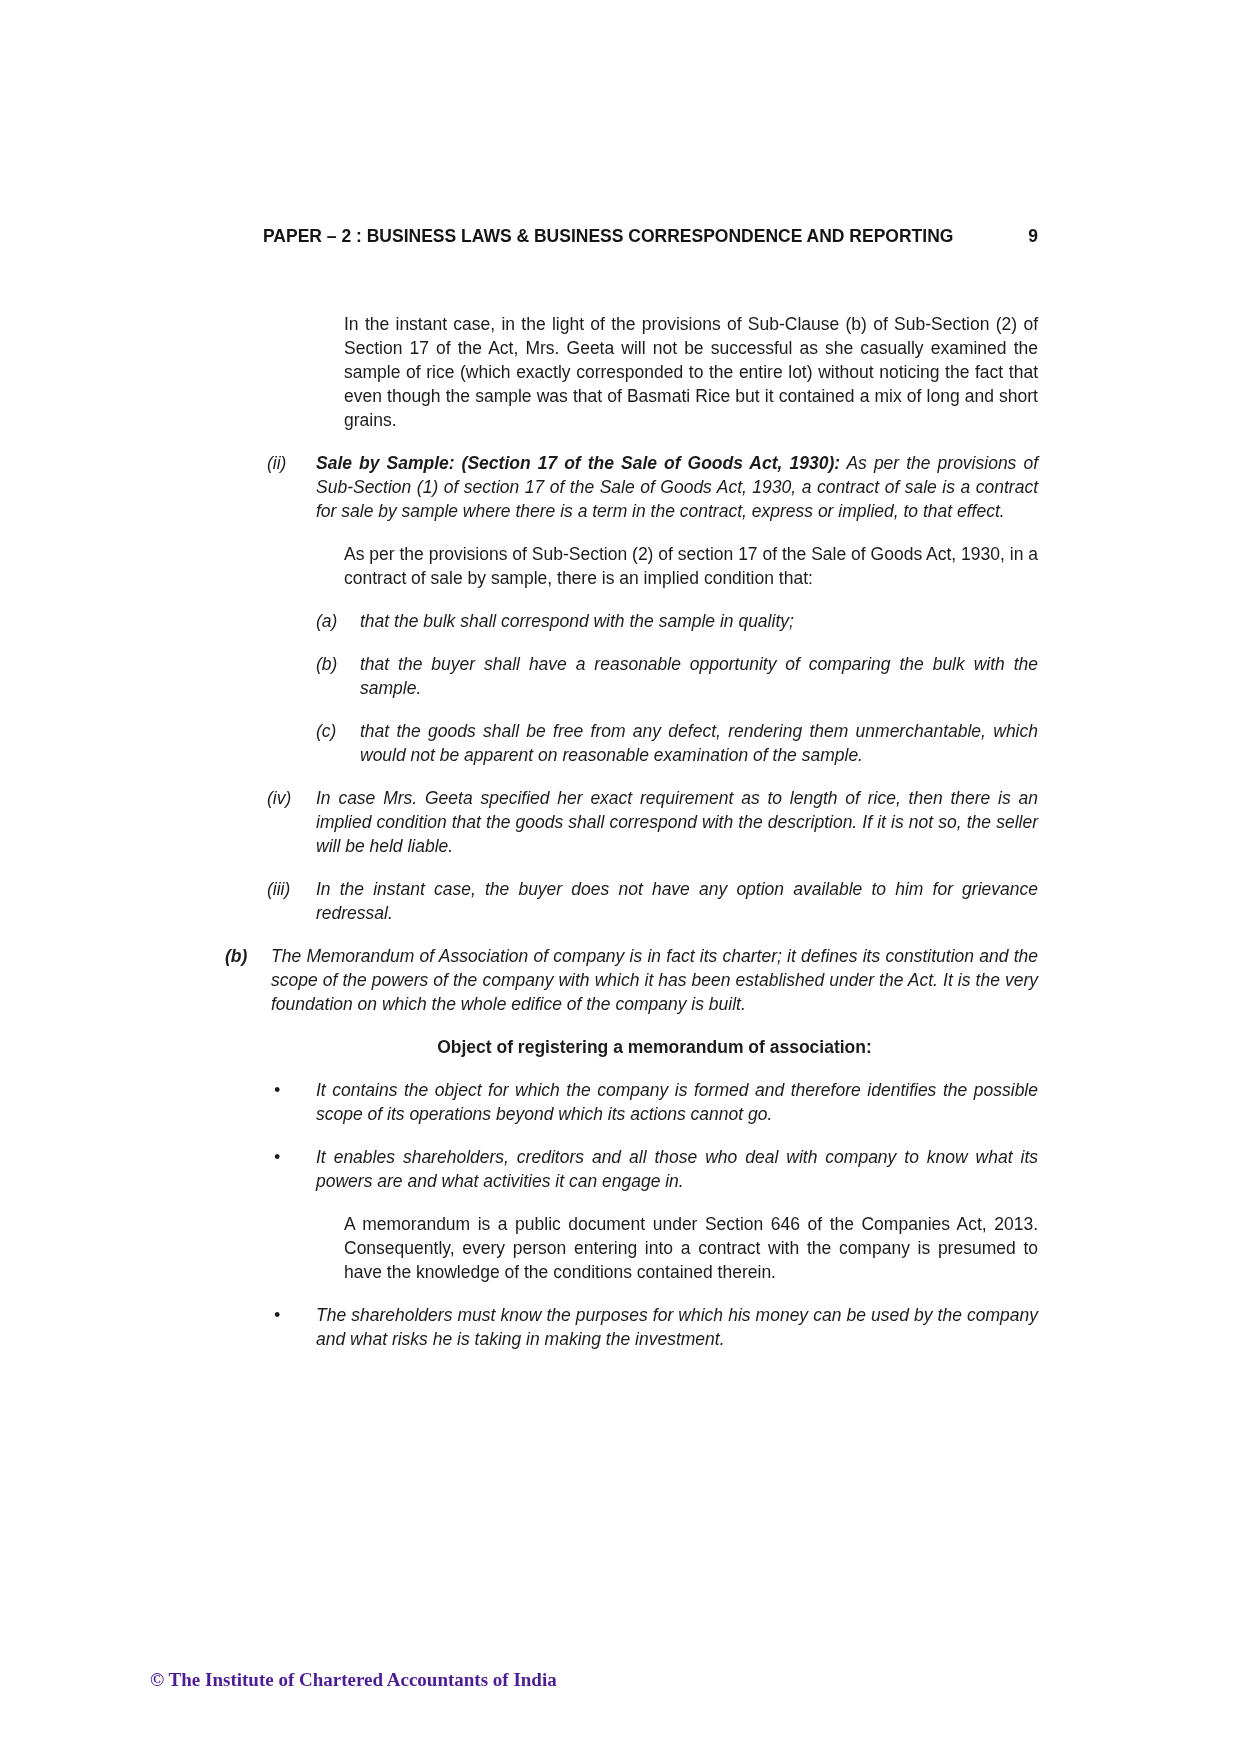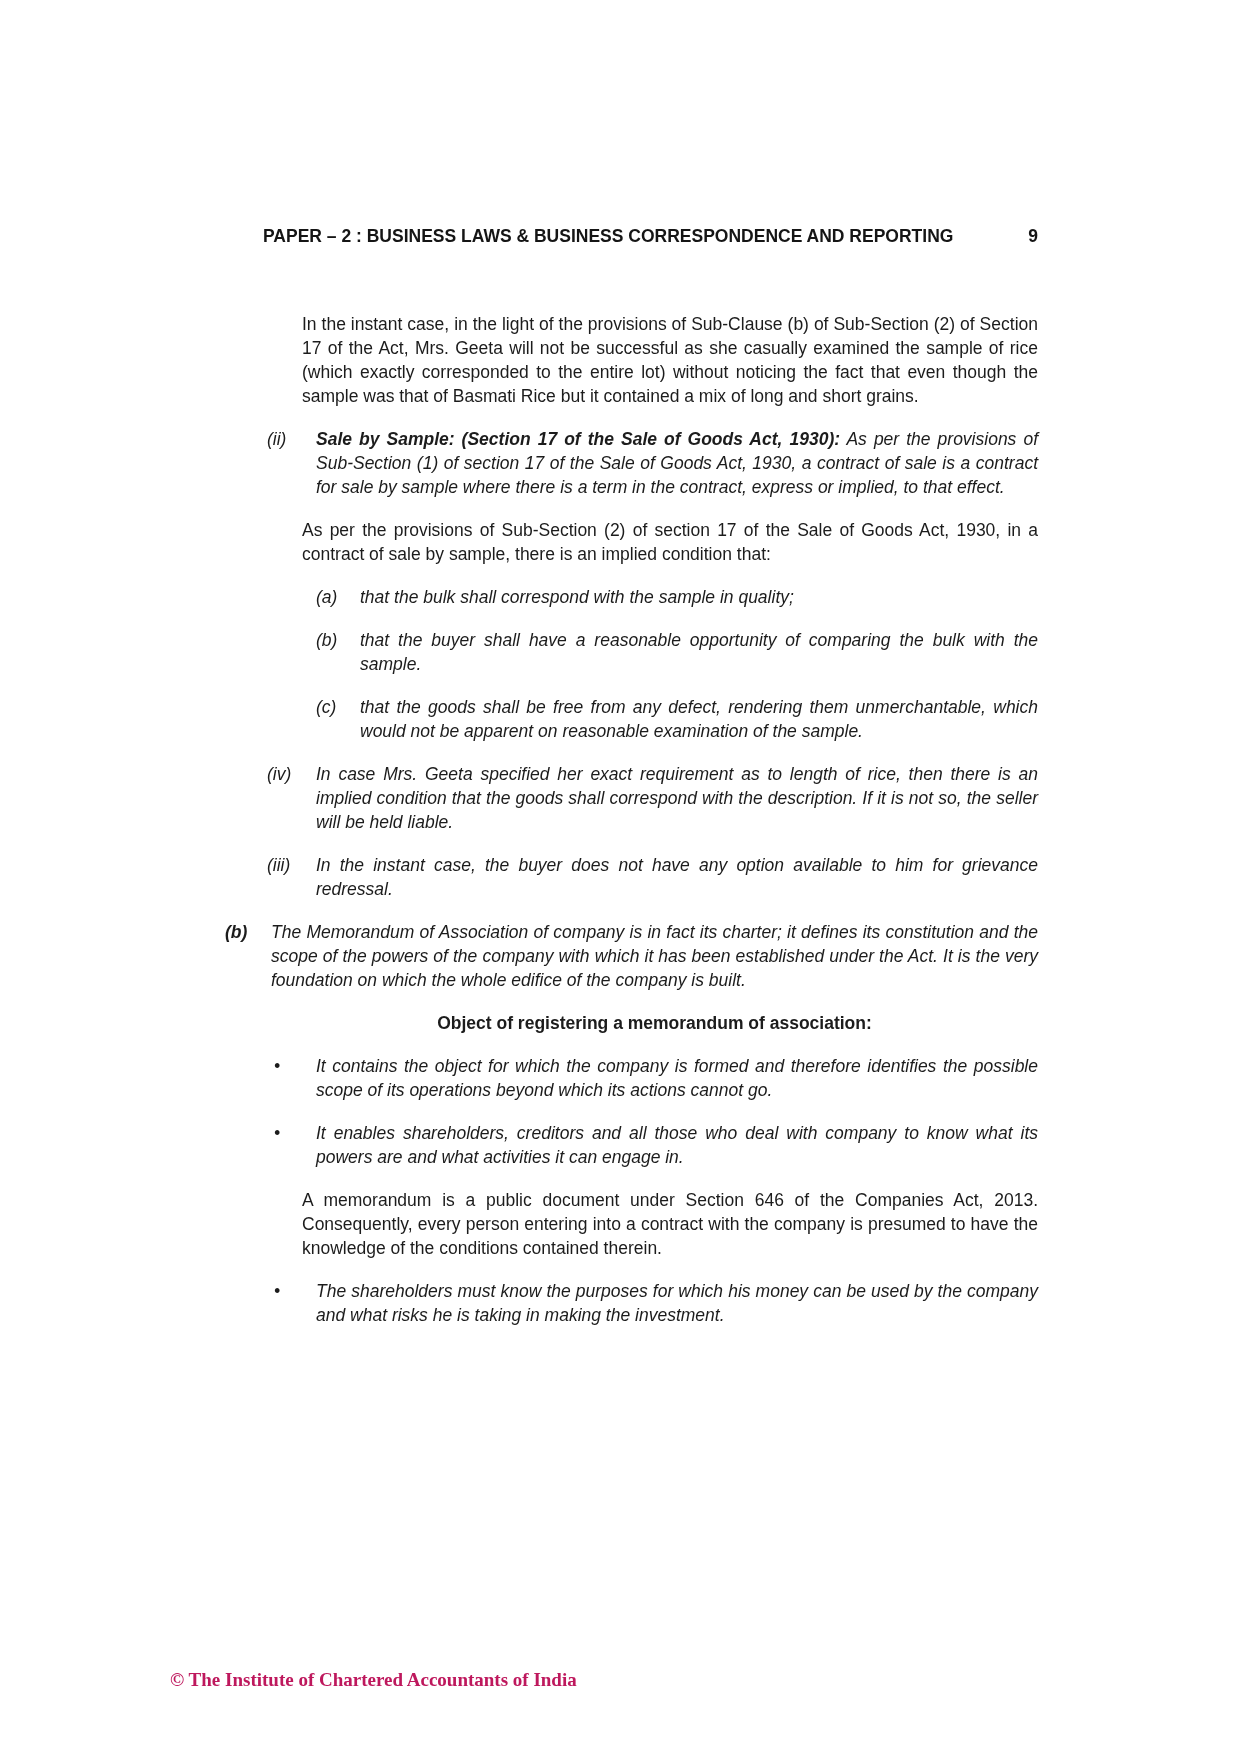--- a/index.html
+++ b/index.html
@@ -19,41 +19,40 @@
     font-size:17.5px; font-weight:bold; line-height:24px;
     color:#151515;
   }
   .content {
     position:absolute;
     top:312px; left:225px; width:813px;
     font-size:17.5px; line-height:24px;
     text-align:justify;
   }
   .para { margin:0 0 19px 0; }
-  .indent-1 { margin-left:77px; }
+  .indent-1 { margin-left:119px; }
   .heading { margin-left:46px; font-weight:bold; text-align:center; }
   .item { display:flex; margin:0 0 19px 0;font-style:italic; }
   .item .label { flex:0 0 auto; }
   .item .body { flex:1 1 auto; text-align:justify; }
   .level0 { margin-left:0; }
   .level0 .label { width:46px; font-weight:bold; }
   .level1 { margin-left:42px; }
   .level1 .label { width:49px; }
   .level2 { margin-left:91px; }
   .level2 .label { width:44px; }
   .bullet-row { margin-left:49px; }
   .bullet-row .marker { width:42px; flex:0 0 auto; font-size:17.5px; }
   .bold { font-weight:bold; }
   .footer {
     position:absolute;
     top:1668px; left:150px;
     font-family:"Liberation Serif", serif;
     font-weight:bold; font-size:19px; line-height:24px;
-    color:#be185d;
-    margin-left:20px;
+    color:#4c1d95;
   }
 </style>
 </head>
 <body>
 
 <div class="page">
 
   <div class="header">
     <span>PAPER – 2 : BUSINESS LAWS &amp; BUSINESS CORRESPONDENCE AND REPORTING</span>
     <span>9</span>

